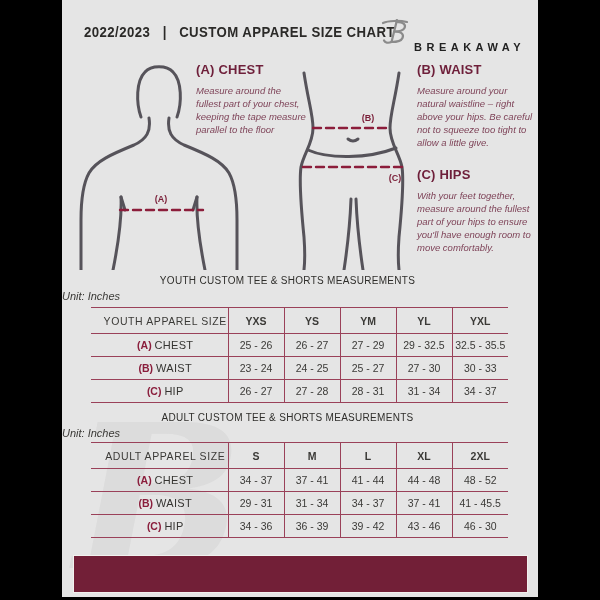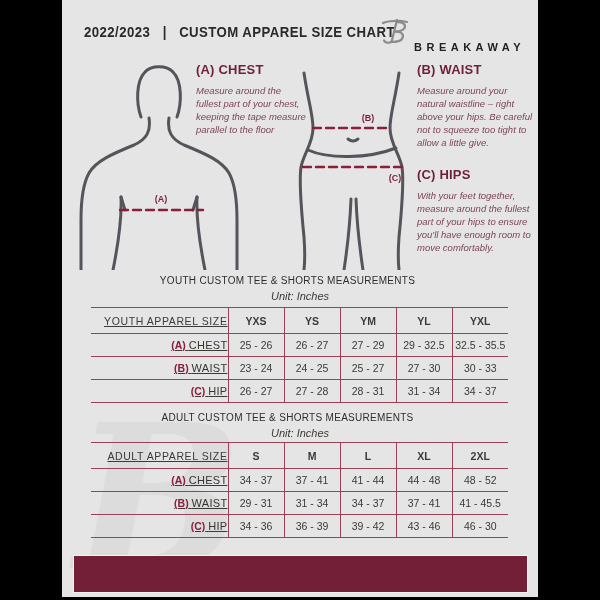--- a/index.html
+++ b/index.html
@@ -15,29 +15,29 @@
   
   .mblock{width:118px;}
   .mblock h3{margin:0 0 7px 0;font-size:13px;font-weight:700;color:#6e1f3a;letter-spacing:.2px;}
   .mblock p{margin:0;font-size:9.5px;line-height:1.38;font-style:italic;font-weight:500;color:#7f4459;}
   #blk-a{left:134px;top:62px;width:112px;}
   #blk-b{left:355px;top:62px;}
   #blk-c{left:355px;top:167px;}
 
   
   .sec-title{left:0;width:451px;text-align:center;font-size:10px;font-weight:400;color:#2f2e2b;letter-spacing:.3px;}
-  .sec-unit{left:0;width:476px;text-align:center;font-size:11px;font-style:italic;color:#3a3936;}
+  .sec-unit{left:0;width:476px;font-size:11px;font-style:italic;color:#3a3936;}
 
   
   table.size{position:absolute;left:29px;border-collapse:collapse;table-layout:fixed;width:417px;}
   table.size col.c0{width:137px;}
   table.size col.cn{width:56px;}
   table.size td{border-top:1px solid #9a4159;border-bottom:1px solid #9a4159;padding:0;height:22px;font-size:10.5px;color:#3b3a37;text-align:center;vertical-align:middle;background:transparent;}
   table.size tr.hrow td{height:25px;}
-  table.size td.lbl{text-align:right;padding-left:12px;text-decoration:underline;}
+  table.size td.lbl{text-align:center;padding-left:12px;}
   table.size td+td{border-left:1px solid #9a4159;}
   .colhead{font-weight:700;font-size:11.5px;color:#2f2e2b;margin-left:44px;}
   .sizehead{font-size:10.5px;letter-spacing:.6px;color:#3b3a37;}
   .key{font-weight:700;color:#8a1e3c;}
   .rowname{color:#353431;font-size:11px;letter-spacing:.3px;}
 
   
   .diag path,.diag line{fill:none;stroke:#56535a;stroke-width:3;stroke-linecap:round;}
   .diag .dash{stroke:#8c1d3b;stroke-width:2.4;stroke-dasharray:8 5;}
   .diag text{font-family:"Liberation Sans",sans-serif;font-size:9px;font-weight:700;fill:#7a1e38;}

